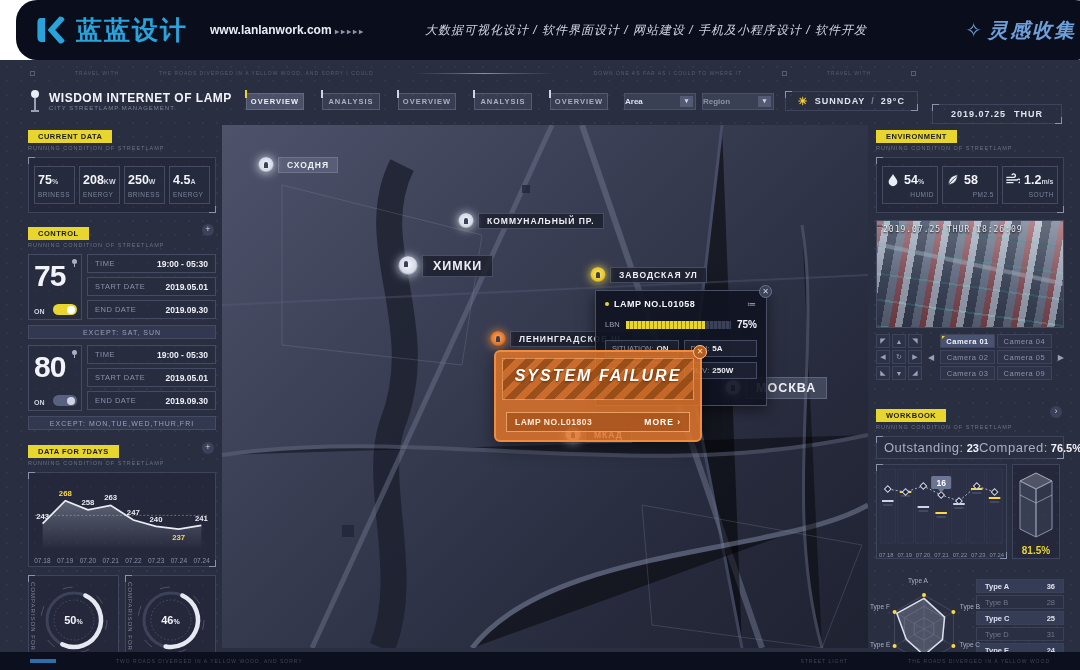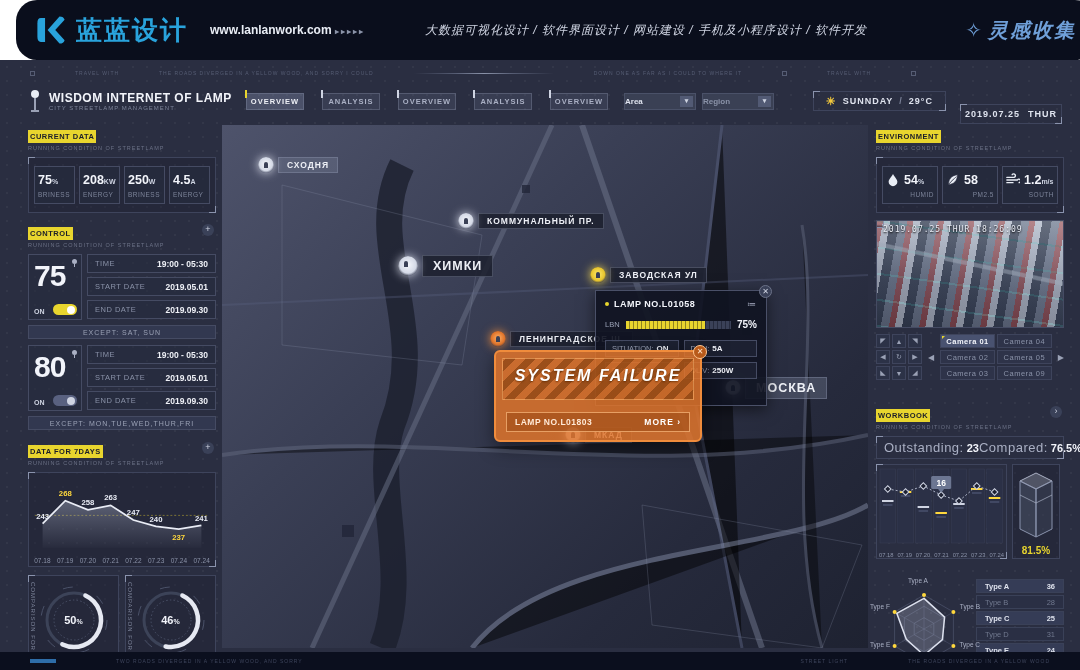--- a/index.html
+++ b/index.html
@@ -40,24 +40,24 @@
     color:#aab0c4; font-size:7.5px; font-weight:bold; letter-spacing:1px; display:flex; align-items:center; justify-content:center; cursor:pointer; }
   .tab::before { content:""; position:absolute; left:-2px; top:-4px; width:2px; height:8px; background:#cfd4e2; }
   .tab.active { background:rgba(130,140,170,.38); color:#eef0f6; }
   .tab.active::before { background:#e8d52e; }
   .filters { display:flex; gap:6px; margin-left:16px; }
   .select { width:72px; height:17px; background:#3a4054; border:1px solid #4a5168; display:flex; align-items:center; font-size:8px; font-weight:bold; color:#dfe3ee; position:relative; cursor:pointer; }
   .select.dim { color:#8a92a8; }
   .select .caret { position:absolute; right:2px; top:2px; bottom:2px; width:13px; background:#525a74; color:#cfd4e2; font-size:7px; display:flex; align-items:center; justify-content:center; }
   .weather-box { margin-left:auto; height:20px; border:1px solid #4a5168; display:flex; align-items:center; gap:6px; padding:0 12px; font-size:9px; font-weight:bold; color:#dfe3ee; letter-spacing:1px; }
   .weather-box .sun { color:#f3c93d; font-size:11px; }
-  .date-box { margin-left:14px; height:20px; border:1px solid #4a5168; display:flex; align-items:center; gap:8px; padding:0 4px; font-size:9px; font-weight:bold; color:#dfe3ee; letter-spacing:1px;margin-top:26px; }
-
-  
-  .badge { display:inline-block; background:#e8d52e; color:#1a1d29; font-size:7.5px; font-weight:bold; letter-spacing:.5px; padding:2px 2px; }
+  .date-box { margin-left:14px; height:20px; border:1px solid #4a5168; display:flex; align-items:center; gap:8px; padding:0 18px; font-size:9px; font-weight:bold; color:#dfe3ee; letter-spacing:1px;margin-top:26px; }
+
+  
+  .badge { display:inline-block; background:#e8d52e; color:#1a1d29; font-size:7.5px; font-weight:bold; letter-spacing:.5px; padding:2px 10px; }
   .panel-sub { font-size:5.5px; color:#6b7186; letter-spacing:1px; margin-top:2px; }
   .plus-btn { position:absolute; right:2px; top:2px; width:12px; height:12px; border-radius:50%; background:#3a4158; color:#cfd4e2; font-size:9px; line-height:11px; text-align:center; cursor:pointer; }
   .frame { border:1px solid #3e445c; position:relative; }
   .frame::before,.frame::after { content:""; position:absolute; width:6px; height:6px; }
   .frame::before { left:-1px; top:-1px; border-left:1px solid #8a93ad; border-top:1px solid #8a93ad; }
   .frame::after { right:-1px; bottom:-1px; border-right:1px solid #8a93ad; border-bottom:1px solid #8a93ad; }
 
   .left-col { position:absolute; left:28px; top:65px; width:188px; }
   .right-col { position:absolute; left:876px; top:65px; width:188px; }
 

